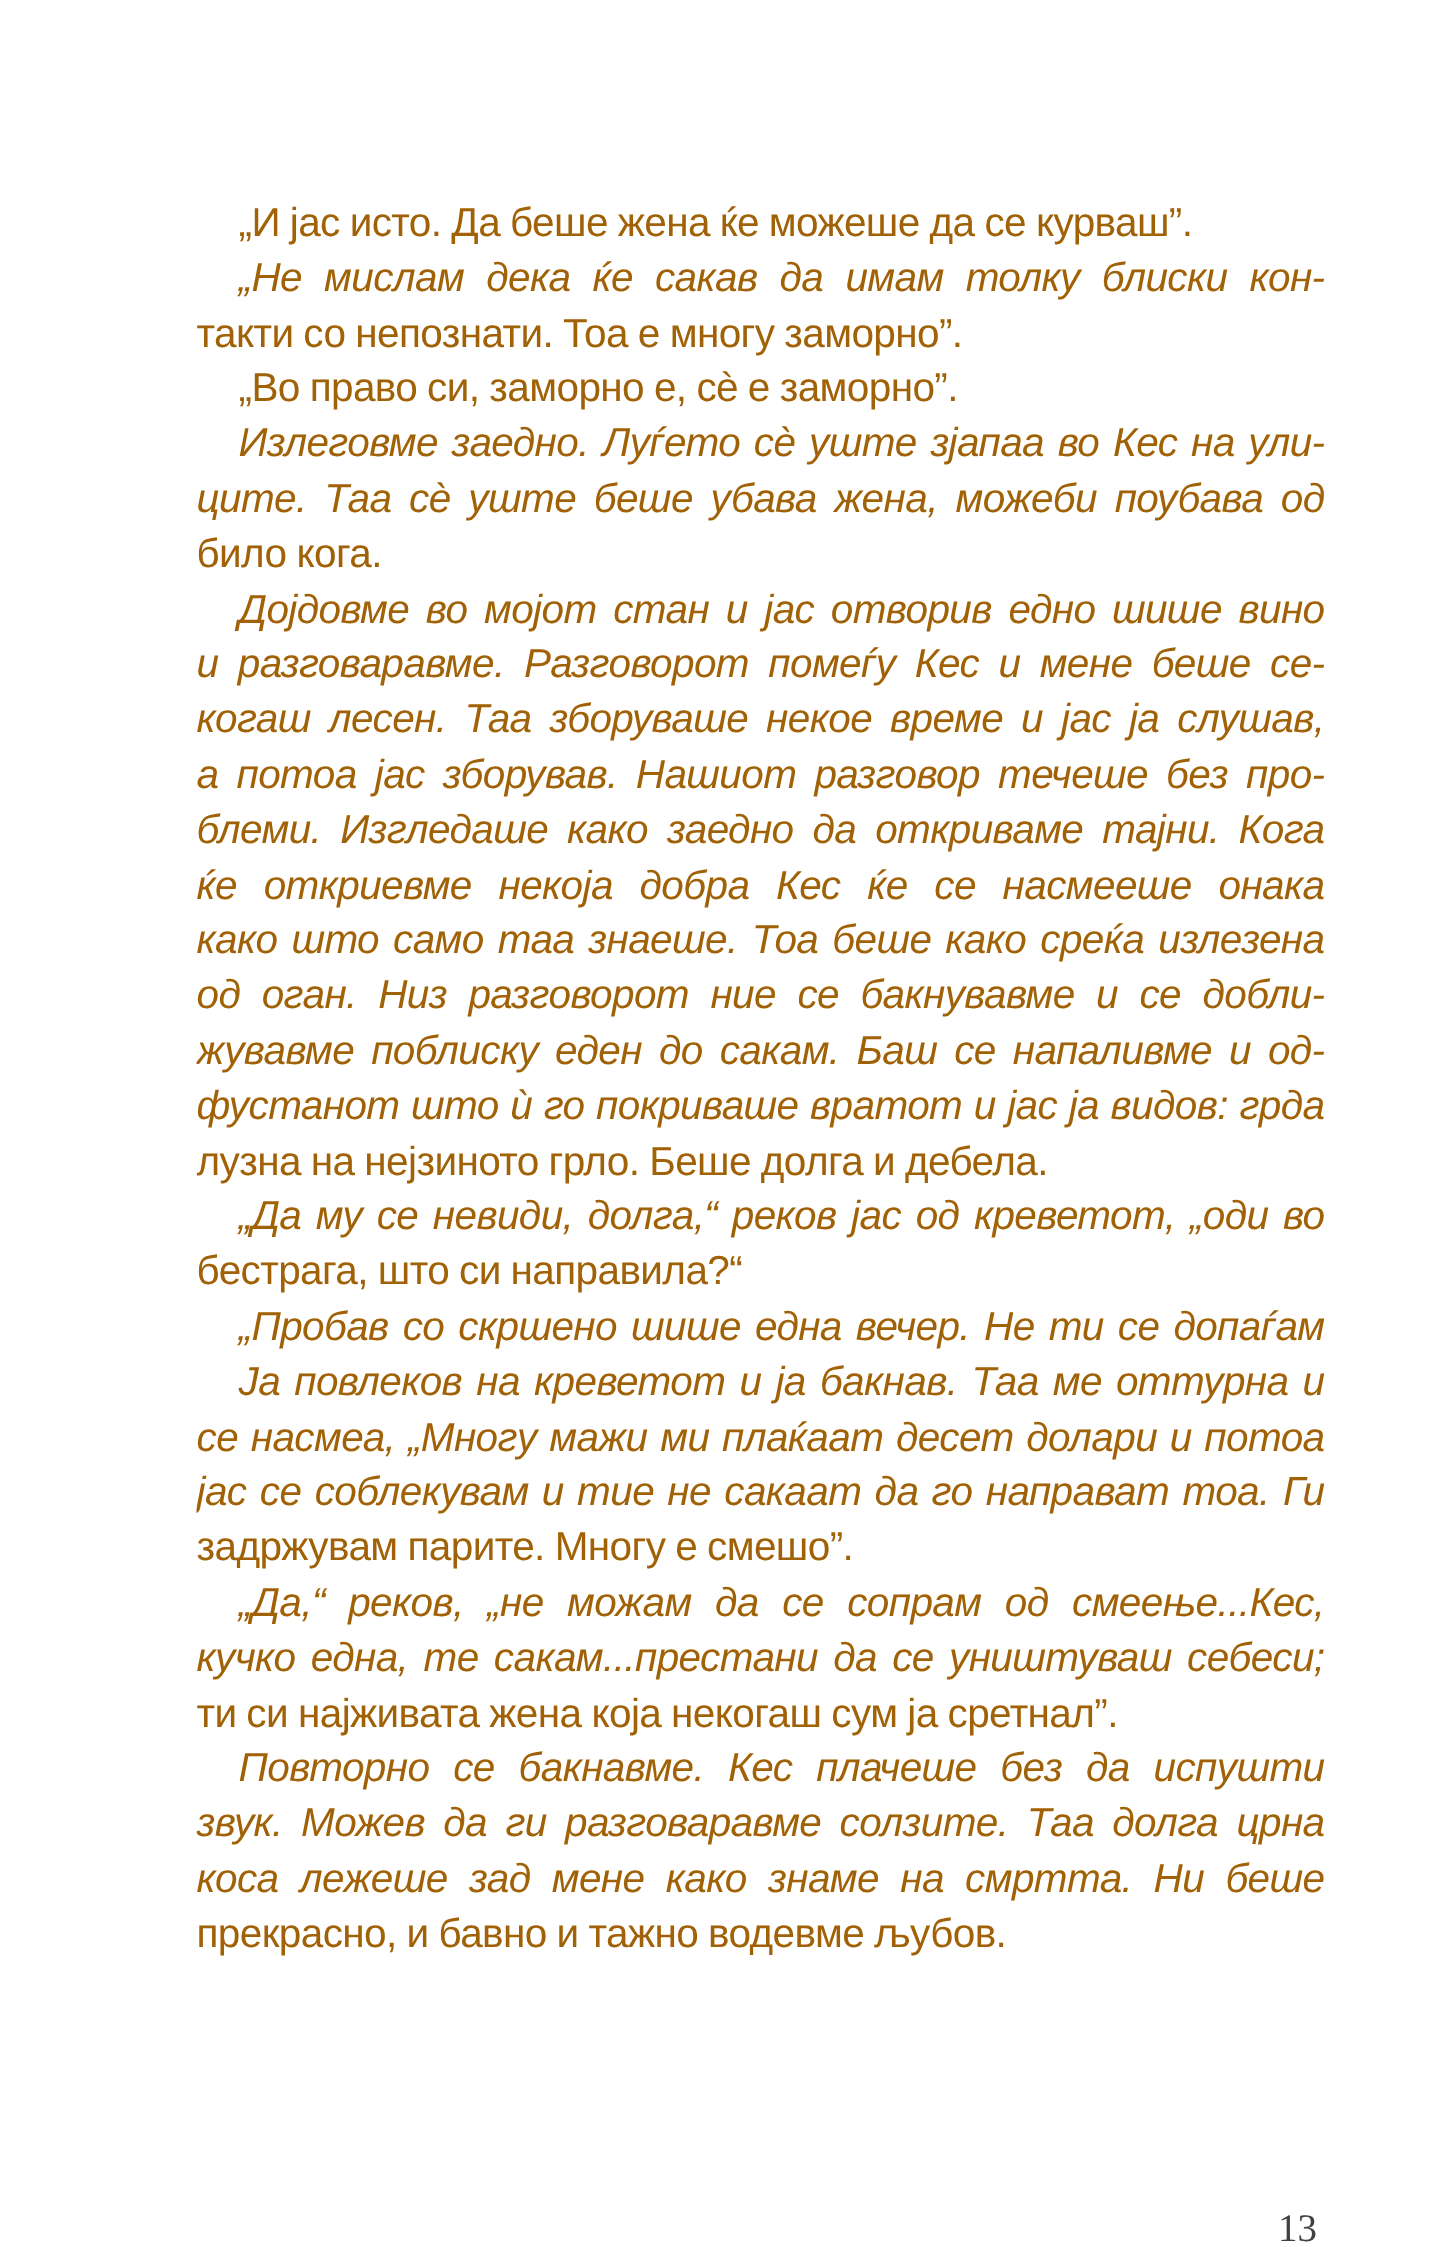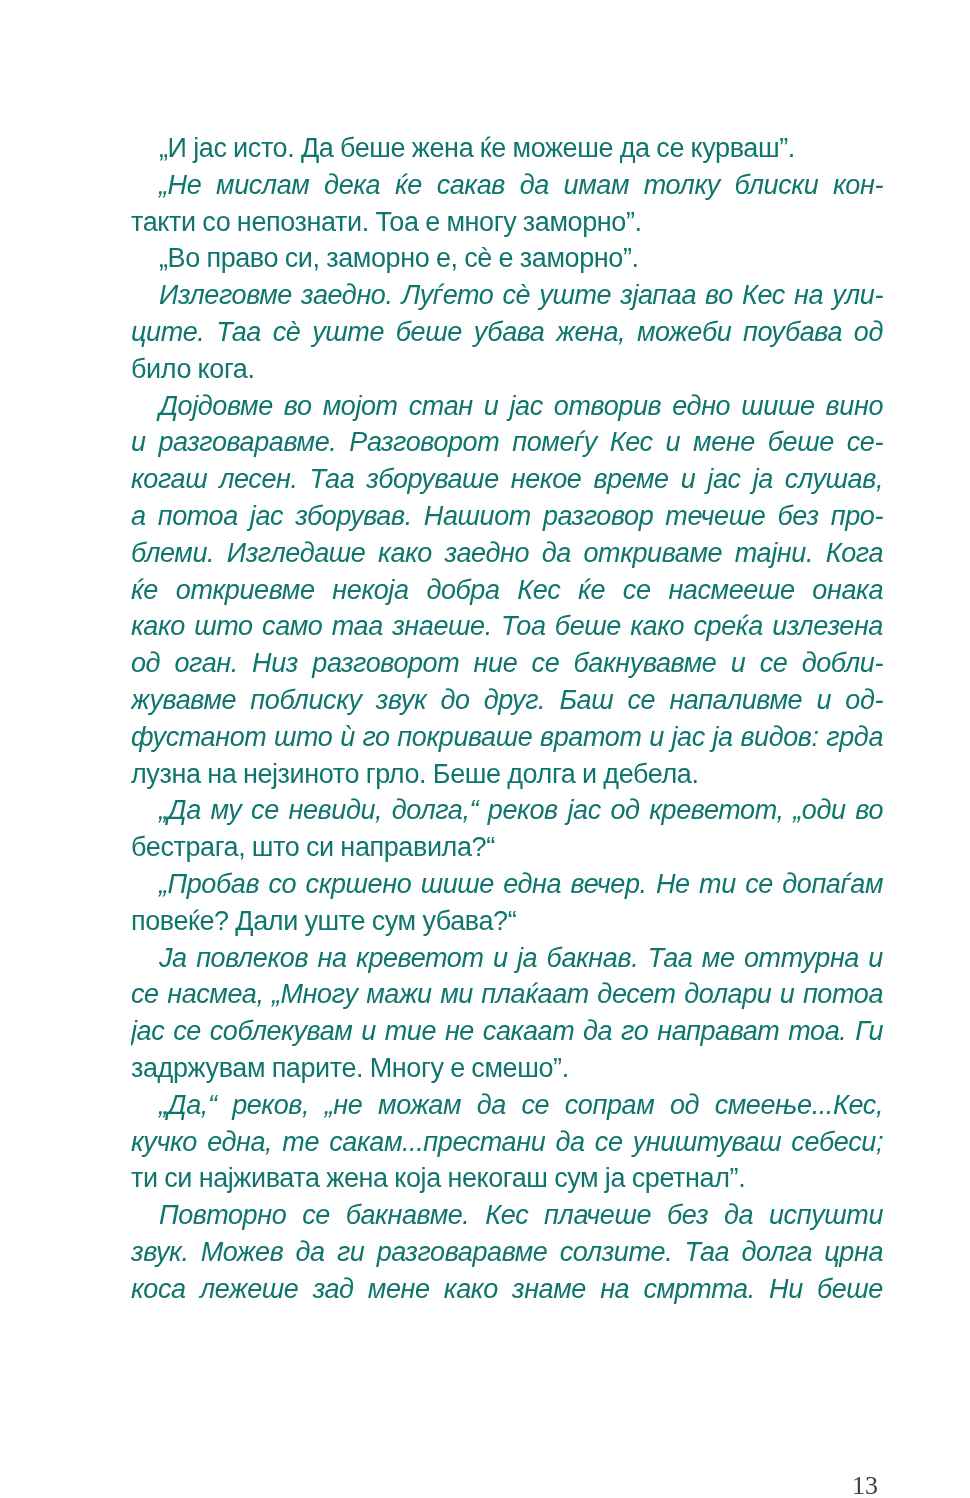--- a/index.html
+++ b/index.html
@@ -17,21 +17,21 @@
     width: 970px;
     height: 1498px;
     background: #ffffff;
     overflow: hidden;
   }
   .text-block {
     position: absolute;
     left: 131px;
     top: 130px;
     width: 752px;
-    color: #0f766e;
+    color: #a16207;
     font-size: 27px;
     letter-spacing: -0.4px;
     word-spacing: -0.5px;
   }
   .line {
     height: 36.8px;
     line-height: 36.8px;
     overflow: hidden;
     text-align: left;
   }
@@ -69,32 +69,32 @@
       <div class="line just">ците. Таа сè уште беше убава жена, можеби поубава од</div>
       <div class="line">било кога.</div>
       <div class="line indent just">Дојдовме во мојот стан и јас отворив едно шише вино</div>
       <div class="line just">и разговаравме. Разговорот помеѓу Кес и мене беше се-</div>
       <div class="line just">когаш лесен. Таа зборуваше некое време и јас ја слушав,</div>
       <div class="line just">а потоа јас зборував. Нашиот разговор течеше без про-</div>
       <div class="line just">блеми. Изгледаше како заедно да откриваме тајни. Кога</div>
       <div class="line just">ќе откриевме некоја добра Кес ќе се насмееше онака</div>
       <div class="line just">како што само таа знаеше. Тоа беше како среќа излезена</div>
       <div class="line just">од оган. Низ разговорот ние се бакнувавме и се добли-</div>
-      <div class="line just">жувавме поблиску звук до друг. Баш се напаливме и од-</div>
+      <div class="line just">жувавме поблиску еден до сакам. Баш се напаливме и од-</div>
       <div class="line just">фустанот што ѝ го покриваше вратот и јас ја видов: грда</div>
       <div class="line">лузна на нејзиното грло. Беше долга и дебела.</div>
       <div class="line indent just">„Да му се невиди, долга,“ реков јас од креветот, „оди во</div>
       <div class="line">бестрага, што си направила?“</div>
       <div class="line indent just">„Пробав со скршено шише една вечер. Не ти се допаѓам</div>
-      <div class="line">повеќе? Дали уште сум убава?“</div>
       <div class="line indent just">Ја повлеков на креветот и ја бакнав. Таа ме оттурна и</div>
       <div class="line just">се насмеа, „Многу мажи ми плаќаат десет долари и потоа</div>
       <div class="line just">јас се соблекувам и тие не сакаат да го направат тоа. Ги</div>
       <div class="line">задржувам парите. Многу е смешо”.</div>
       <div class="line indent just">„Да,“ реков, „не можам да се сопрам од смеење...Кес,</div>
       <div class="line just">кучко една, те сакам...престани да се уништуваш себеси;</div>
       <div class="line">ти си најживата жена која некогаш сум ја сретнал”.</div>
       <div class="line indent just">Повторно се бакнавме. Кес плачеше без да испушти</div>
       <div class="line just">звук. Можев да ги разговаравме солзите. Таа долга црна</div>
       <div class="line just">коса лежеше зад мене како знаме на смртта. Ни беше</div>
+      <div class="line">прекрасно, и бавно и тажно водевме љубов.</div>
     </div>
   <div class="page-number">13</div>
 </div>
 
 </body></html>

